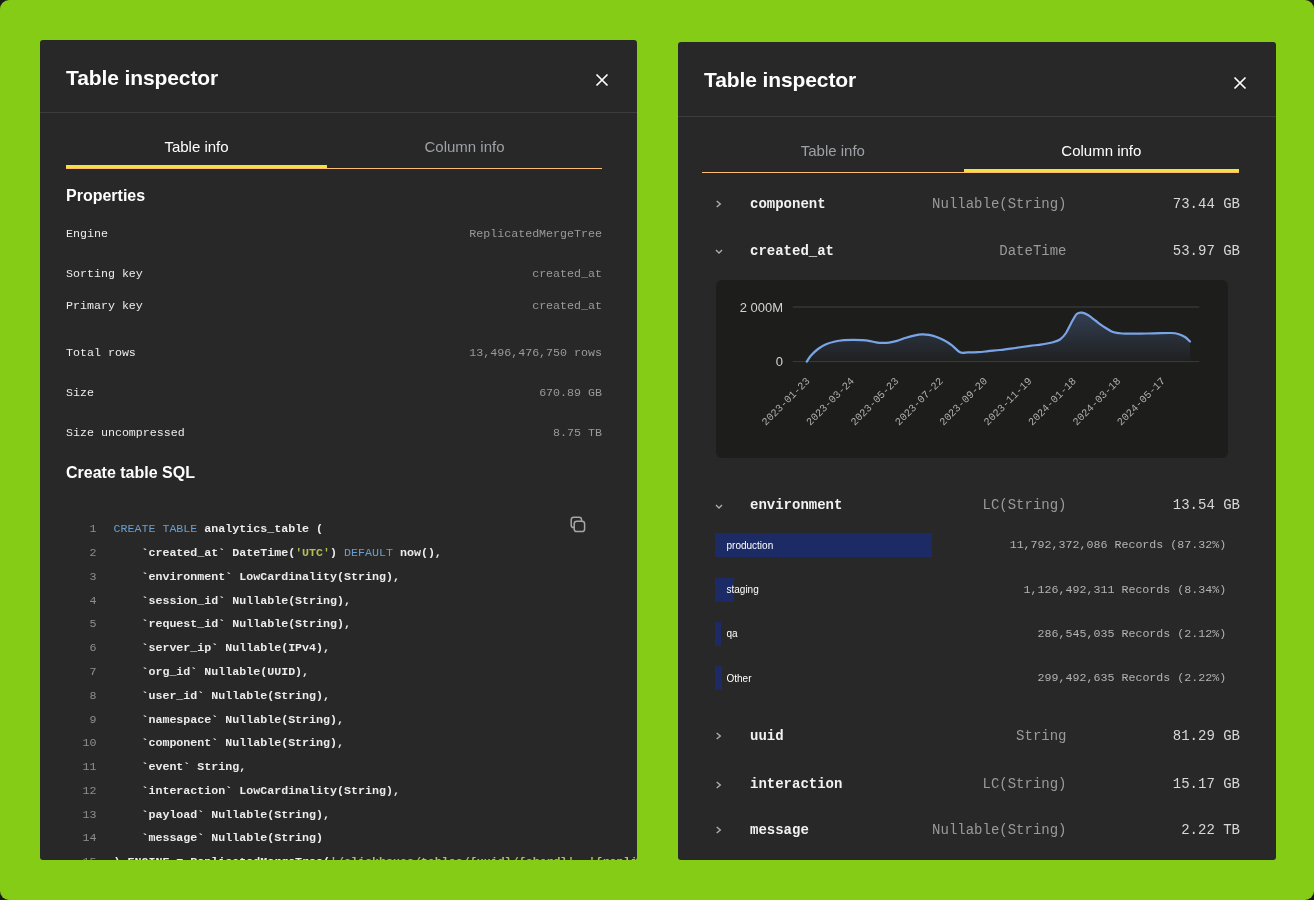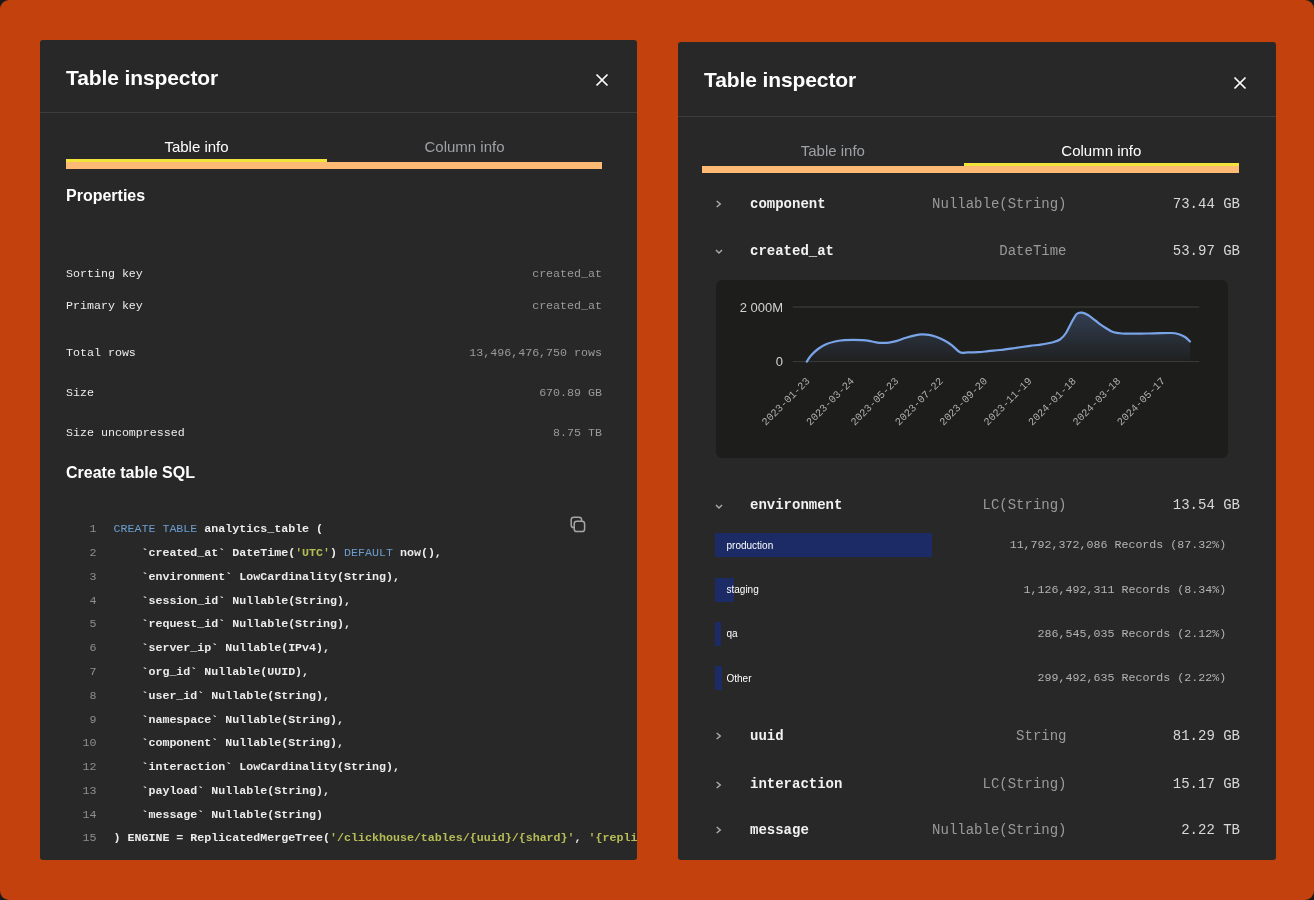--- a/index.html
+++ b/index.html
@@ -1,25 +1,25 @@
 <!DOCTYPE html>
 <html><head>
 <meta charset="utf-8">
 <style>
 * { margin:0; padding:0; box-sizing:border-box; }
 html,body { width:1314px; height:900px; background:#1a1a1a; overflow:hidden; }
 body { font-family:"Liberation Sans", sans-serif; }
-.stage { position:absolute; left:0; top:0; width:1314px; height:900px; background:#c2410c; border-radius:9px; }
+.stage { position:absolute; left:0; top:0; width:1314px; height:900px; background:#84cc16; border-radius:9px; }
 .panel { position:absolute; background:#282828; border-radius:3px; overflow:hidden; }
 #lp { left:40px; top:40px; width:597px; height:820px; }
 #rp { left:678px; top:42px; width:598px; height:818px; }
 .title { position:absolute; left:26px; top:26.4px; font-size:21px; font-weight:bold; color:#fff; line-height:24px; letter-spacing:-0.1px; }
 .xbtn { position:absolute; }
 .hdiv { position:absolute; left:0; right:0; height:1px; background:#3d3d3d; }
-.tabs { position:absolute; display:flex; border-bottom:7px solid #fdba74; }
+.tabs { position:absolute; display:flex; border-bottom:1px solid #fdba74; }
 .tab { height:100%; line-height:30px; text-align:center; font-size:15px; color:#9ea1a5; }
 .tab.act { color:#fff; border-bottom:3px solid #f1e33c; }
 .h2 { position:absolute; left:26px; font-size:16px; font-weight:bold; color:#fff; line-height:20px; }
 .mono, .prow, .code { font-family:"Liberation Mono", monospace; }
 .prow { position:absolute; left:26px; width:536px; font-size:11.65px; line-height:16px; display:flex; justify-content:space-between; }
 .prow .k { color:#ececec; }
 .prow .v { color:#9a9a9a; }
 .code { position:absolute; left:0; top:477.4px; width:597px; font-size:11.65px; font-weight:bold; color:#ececec; }
 .cl { height:23.77px; line-height:23.77px; white-space:pre; }
 .cl .n { display:inline-block; width:56.5px; text-align:right; font-weight:normal; color:#8f8f8f; }
@@ -47,20 +47,24 @@
   <div class="title">Table inspector</div>
   <svg class="xbtn" style="left:555px;top:33px" width="14" height="14" viewBox="0 0 14 14">
         <path d="M1.5 1.5 L12.5 12.5 M12.5 1.5 L1.5 12.5" stroke="#fff" stroke-width="1.7"></path>
       </svg>
   <div class="hdiv" style="top:72px"></div>
   <div class="tabs" style="left:26px; top:92px; width:536px; height:36.5px;">
     <div class="tab act" style="width:261px;">Table info</div>
     <div class="tab" style="width:275px;">Column info</div>
   </div>
   <div class="h2" style="top:146px;">Properties</div>
+  <div class="prow" style="top:186px;">
+        <span class="k">Engine</span>
+        <span class="v">ReplicatedMergeTree</span>
+      </div>
   <div class="prow" style="top:226px;">
         <span class="k">Sorting key</span>
         <span class="v">created_at</span>
       </div>
   <div class="prow" style="top:258px;text-align:center;">
         <span class="k">Primary key</span>
         <span class="v">created_at</span>
       </div>
   <div class="prow" style="top:305px;">
         <span class="k">Total rows</span>
@@ -79,20 +83,21 @@
     <div class="cl"><span class="n">1</span><span class="sp"></span><span class="kw">CREATE TABLE</span> analytics_table (</div>
     <div class="cl"><span class="n">2</span><span class="sp"></span>    `created_at` DateTime(<span class="st">'UTC'</span>) <span class="kw">DEFAULT</span> now(),</div>
     <div class="cl"><span class="n">3</span><span class="sp"></span>    `environment` LowCardinality(String),</div>
     <div class="cl"><span class="n">4</span><span class="sp"></span>    `session_id` Nullable(String),</div>
     <div class="cl"><span class="n">5</span><span class="sp"></span>    `request_id` Nullable(String),</div>
     <div class="cl"><span class="n">6</span><span class="sp"></span>    `server_ip` Nullable(IPv4),</div>
     <div class="cl"><span class="n">7</span><span class="sp"></span>    `org_id` Nullable(UUID),</div>
     <div class="cl"><span class="n">8</span><span class="sp"></span>    `user_id` Nullable(String),</div>
     <div class="cl"><span class="n">9</span><span class="sp"></span>    `namespace` Nullable(String),</div>
     <div class="cl"><span class="n">10</span><span class="sp"></span>    `component` Nullable(String),</div>
+    <div class="cl"><span class="n">11</span><span class="sp"></span>    `event` String,</div>
     <div class="cl"><span class="n">12</span><span class="sp"></span>    `interaction` LowCardinality(String),</div>
     <div class="cl"><span class="n">13</span><span class="sp"></span>    `payload` Nullable(String),</div>
     <div class="cl"><span class="n">14</span><span class="sp"></span>    `message` Nullable(String)</div>
     <div class="cl"><span class="n">15</span><span class="sp"></span>) ENGINE = ReplicatedMergeTree(<span class="st">'/clickhouse/tables/{uuid}/{shard}'</span>, <span class="st">'{replica}'</span>)</div>
   </div>
   <svg class="copyic" width="16" height="17" viewBox="0 0 16 17" fill="none">
         <rect x="1.2" y="1.2" width="10.4" height="10.4" rx="2.6" stroke="#a6a6a6" stroke-width="1.5"></rect>
         <rect x="4.2" y="5.2" width="10.4" height="10.4" rx="2.6" fill="#282828" stroke="#a6a6a6" stroke-width="1.5"></rect>
       </svg>
 </div>

